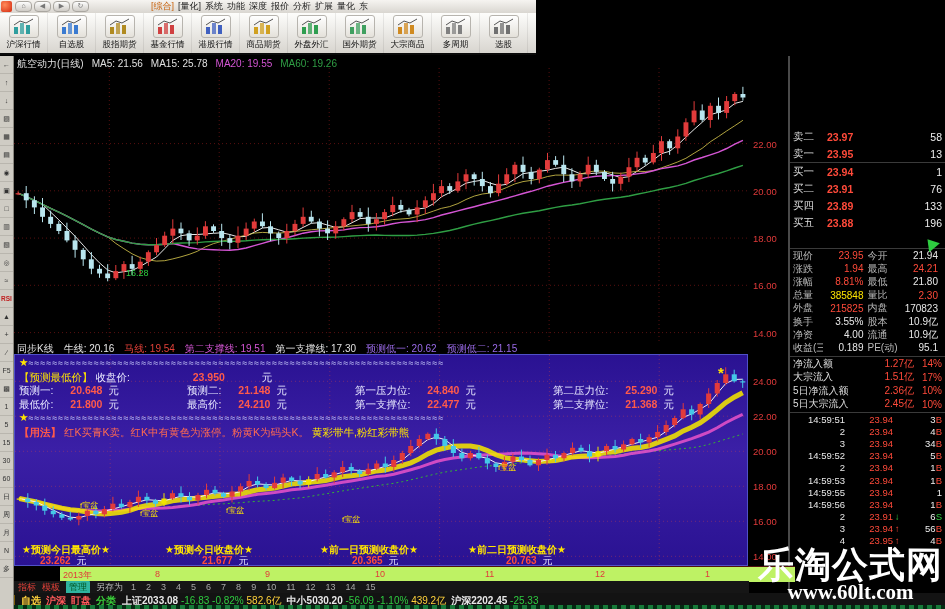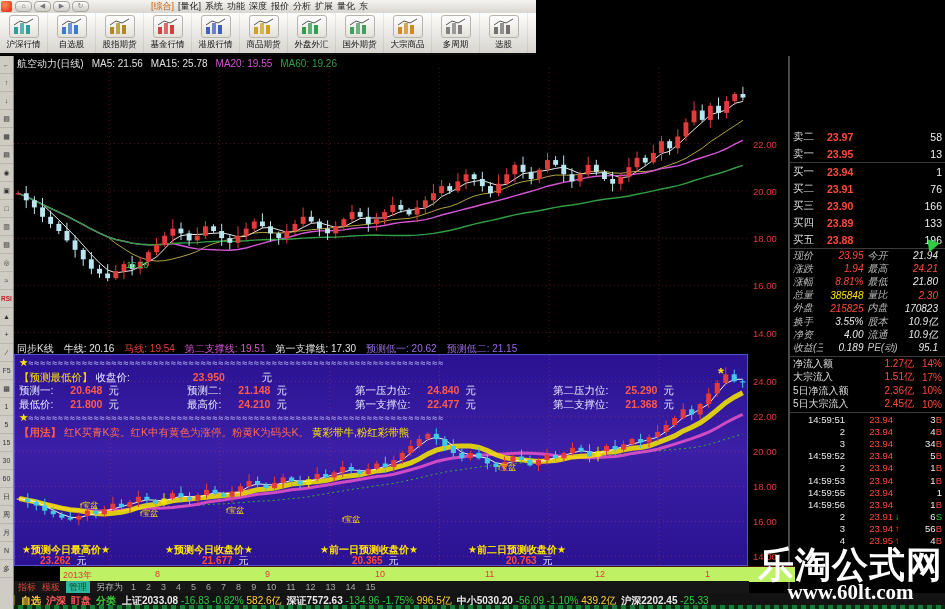--- a/index.html
+++ b/index.html
@@ -81,21 +81,21 @@
   
   .rightpanel{position:absolute;left:790px;top:56px;width:123px;height:537px;background:#000;z-index:4;
     font-size:10.5px;color:#ccc;}
   .ob{position:absolute;left:0;top:72px;width:155px;}
   .obrow{display:flex;height:17px;align-items:center;padding:0 3px;}
   .obrow .l{width:34px;color:#ddd;}
   .obrow .p{width:55px;color:#ff4a3a;font-weight:bold;}
   .obrow .q{flex:1;text-align:right;color:#eee;}
   .hsep{border-top:1px solid #3a3a3a;}
   .infogrid{position:absolute;left:0;top:192px;width:155px;border-top:1px solid #3a3a3a;}
-  .irow{display:flex;height:13.2px;align-items:center;font-size:10px;padding:0 3px;font-style:italic;}
+  .irow{display:flex;height:13.2px;align-items:center;font-size:10px;padding:0 3px;}
   .irow .il{width:33px;color:#bbb;white-space:nowrap;overflow:hidden;}
   .irow .iv{width:44px;text-align:right;margin-right:4px;}
   .cw{color:#e8e8e8;} .cr{color:#ff4a3a;} .cy{color:#ffe400;}
   .flows{position:absolute;left:0;top:300px;width:155px;border-top:1px solid #3a3a3a;}
   .frow{display:flex;height:13.5px;align-items:center;font-size:10px;padding:0 3px;}
   .frow .fl{flex:1;color:#ddd;} .frow .fv{color:#ff4a3a;width:40px;text-align:right;}
   .frow .fp{color:#ff4a3a;width:28px;text-align:right;}
   .ticks{position:absolute;left:0;top:356px;width:155px;border-top:1px solid #3a3a3a;}
   .trow{display:flex;height:12.2px;align-items:center;font-size:9.5px;padding:0 3px;}
   .trow .tt{width:52px;text-align:right;color:#e8e8e8;}
@@ -489,21 +489,21 @@
       <rect x="693.9" y="37.8" width="4.9" height="14.2" fill="#e23b3b"></rect>
       <line x1="704.5" x2="704.5" y1="29.5" y2="51.5" stroke="#b9e6ef"></line>
       <rect x="702.1" y="37.8" width="4.9" height="7.1" fill="#b9e6ef"></rect>
       <line x1="712.6" x2="712.6" y1="28.0" y2="50.3" stroke="#e23b3b"></line>
       <rect x="710.2" y="33.1" width="4.9" height="11.8" fill="#e23b3b"></rect>
       <line x1="720.8" x2="720.8" y1="24.1" y2="37.3" stroke="#e23b3b"></line>
       <rect x="718.3" y="26.0" width="4.9" height="7.1" fill="#e23b3b"></rect>
       <line x1="728.9" x2="728.9" y1="18.8" y2="32.6" stroke="#b9e6ef"></line>
       <rect x="726.5" y="26.0" width="4.9" height="3.5" fill="#b9e6ef"></rect>
     </svg>
-  <div class="annot-green" style="left:126px;top:260px;font-style:italic;">16.28</div>
+  <div class="annot-green" style="left:126px;top:268px;">16.28</div>
 
   <div class="subheader" id="subheader"><span style="color: rgb(224, 224, 224);">同步K线</span><span style="color: rgb(232, 232, 232);">牛线: 20.16</span><span style="color: rgb(224, 64, 56);">马线: 19.54</span><span style="color: rgb(212, 85, 212);">第二支撑线: 19.51</span><span style="color: rgb(224, 224, 224);">第一支撑线: 17.30</span><span style="color: rgb(154, 106, 232);">预测低一: 20.62</span><span style="color: rgb(154, 106, 232);">预测低二: 21.15</span></div>
   <div class="purple"></div>
   <svg class="chart" id="sub-svg" style="left:15px;top:355px;" width="732" height="210">
       <line x1="0" x2="732" y1="26.3" y2="26.3" stroke="rgba(210,70,70,0.4)" stroke-dasharray="1,3"></line>
       <line x1="0" x2="732" y1="61.2" y2="61.2" stroke="rgba(210,70,70,0.4)" stroke-dasharray="1,3"></line>
       <line x1="0" x2="732" y1="96.3" y2="96.3" stroke="rgba(210,70,70,0.4)" stroke-dasharray="1,3"></line>
       <line x1="0" x2="732" y1="131.3" y2="131.3" stroke="rgba(210,70,70,0.4)" stroke-dasharray="1,3"></line>
       <line x1="0" x2="732" y1="166.3" y2="166.3" stroke="rgba(210,70,70,0.4)" stroke-dasharray="1,3"></line>
       <line x1="0" x2="732" y1="201.3" y2="201.3" stroke="rgba(210,70,70,0.4)" stroke-dasharray="1,3"></line>
@@ -770,25 +770,20 @@
           <span class="l">买一</span>
           <span class="p">23.94</span>
           <span class="q">1</span>
         </div>
         <div class="obrow">
           <span class="l">买二</span>
           <span class="p">23.91</span>
           <span class="q">76</span>
         </div>
         <div class="obrow">
-          <span class="l">买三</span>
-          <span class="p">23.90</span>
-          <span class="q">166</span>
-        </div>
-        <div class="obrow">
           <span class="l">买四</span>
           <span class="p">23.89</span>
           <span class="q">133</span>
         </div>
         <div class="obrow">
           <span class="l">买五</span>
           <span class="p">23.88</span>
           <span class="q">196</span>
         </div>
       </div>
@@ -959,21 +954,20 @@
   <div class="statusbar" id="statusbar">
     <span class="s-ic"></span>
     <span id="statuslinks" style="display:flex;gap:5px;">
         <span class="lk-y">自选</span>
         <span class="lk-r">沪深</span>
         <span class="lk-r">盯盘</span>
         <span class="lk-g">分类</span>
       </span>
     <span id="statusidx" style="display:flex;gap:5px;">
         <span><span class="idx-n">上证2033.08</span> <span class="idx-g">-16.83</span> <span class="idx-g">-0.82%</span> <span class="idx-a">582.6亿</span></span>
-        <span><span class="idx-n">深证7572.63</span> <span class="idx-g">-134.96</span> <span class="idx-g">-1.75%</span> <span class="idx-a">996.5亿</span></span>
         <span><span class="idx-n">中小5030.20</span> <span class="idx-g">-56.09</span> <span class="idx-g">-1.10%</span> <span class="idx-a">439.2亿</span></span>
         <span><span class="idx-n">沪深2202.45</span> <span class="idx-g">-25.33</span> <span class="idx-g"></span> <span class="idx-a"></span></span>
       </span>
     <span class="strip"></span>
   </div>
 
   <div class="watermark">
     <div class="wm1">乐淘公式网</div>
     <div class="wm2">www.60lt.com</div>
   </div>

